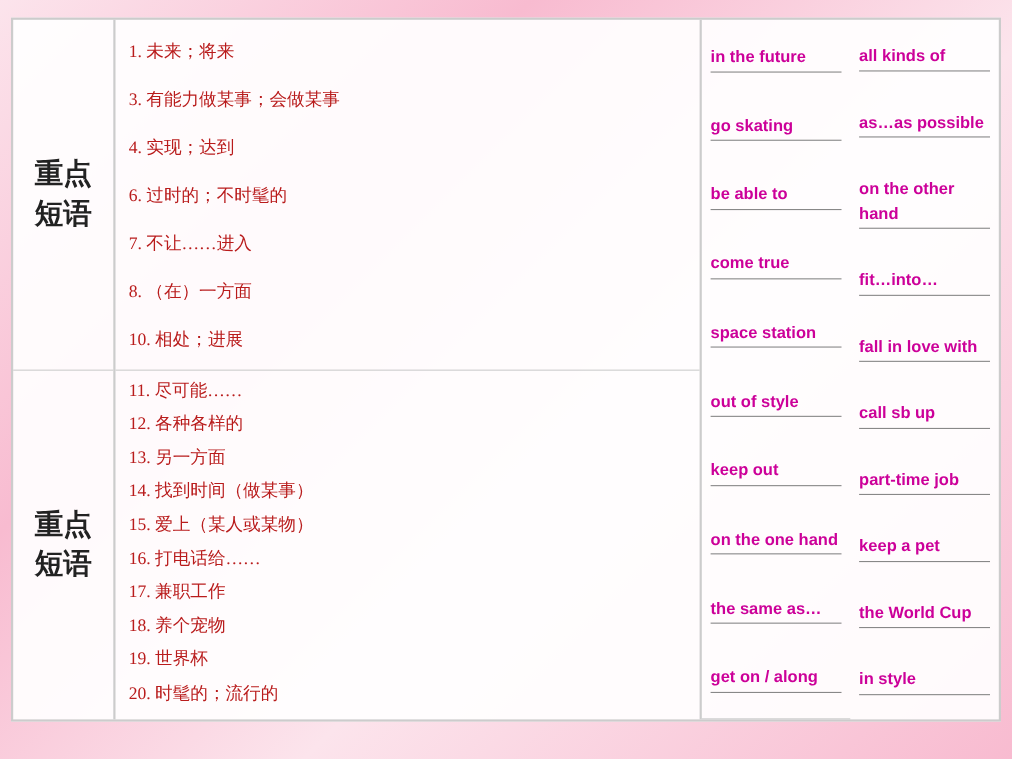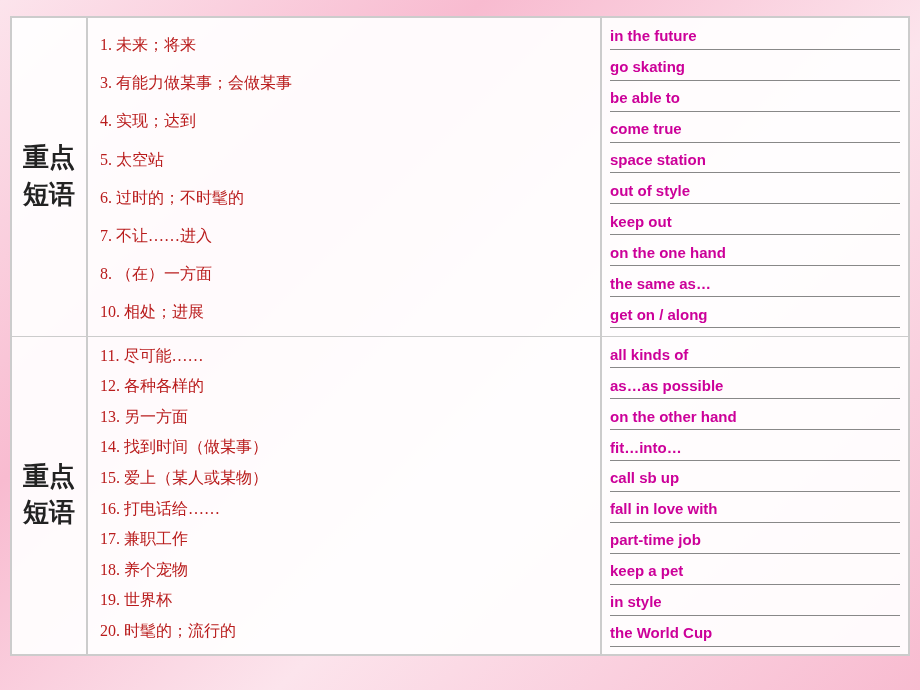--- a/index.html
+++ b/index.html
@@ -52,21 +52,21 @@
       z-index: 2;
       display: flex;
       margin: 4px 10px 4px 10px;
       border: 2px solid #ccc;
       background: rgba(255,255,255,0.92);
       height: 640px;
     }
 
     
     .label-column {
-      width: 76px;
+      width: 93px;
       display: flex;
       flex-direction: column;
       border-right: 2px solid #ccc;
     }
 
     .label-block {
       display: flex;
       align-items: center;
       justify-content: center;
       flex: 1;
@@ -112,23 +112,23 @@
 
     .chinese-item {
       font-size: 16px;
       color: #b91c1c;
       line-height: 1.5;
       white-space: nowrap;
     }
 
     
     .english-column {
-      width: 306px;
-      display: flex;
-      flex-direction: column;
+      width: 270px;
+      display: flex;
+      flex-direction: row;
     }
 
     .english-section {
       flex: 1;
       display: flex;
       flex-direction: column;
       justify-content: space-around;
       padding: 4px 8px;
     }
 
@@ -165,21 +165,20 @@
     <div class="label-block">
       <div class="label-text">重点<br>短语</div>
     </div>
   </div>
 
   <div class="chinese-column">
     <div class="chinese-section">
     <div class="chinese-item">1.  未来；将来</div>
         <div class="chinese-item">3.  有能力做某事；会做某事</div>
         <div class="chinese-item">4.  实现；达到</div>
-        <div class="chinese-item">5.  太空站</div>
         <div class="chinese-item">6.  过时的；不时髦的</div>
         <div class="chinese-item">7.  不让……进入</div>
         <div class="chinese-item">8.  （在）一方面</div>
         <div class="chinese-item">10.  相处；进展</div>
       </div>
     <div class="chinese-section">
     <div class="chinese-item">11.  尽可能……</div>
         <div class="chinese-item">12.  各种各样的</div>
         <div class="chinese-item">13.  另一方面</div>
         <div class="chinese-item">14.  找到时间（做某事）</div>
@@ -203,22 +202,22 @@
         <div class="english-item">keep  out</div>
         <div class="english-item">on the one hand</div>
         <div class="english-item">the same as…</div>
         <div class="english-item">get on / along</div>
       </div>
     <div class="english-section">
     <div class="english-item">all kinds of</div>
         <div class="english-item">as…as possible</div>
         <div class="english-item">on the other hand</div>
         <div class="english-item">fit…into…</div>
+        <div class="english-item">fall in love with</div>
         <div class="english-item">call sb up</div>
-        <div class="english-item">fall in love with</div>
         <div class="english-item">part-time job</div>
         <div class="english-item">keep a pet</div>
+        <div class="english-item">the World Cup</div>
         <div class="english-item">in style</div>
-        <div class="english-item">the World Cup</div>
       </div>
   </div>
 
 </div>
 
 </body></html>

